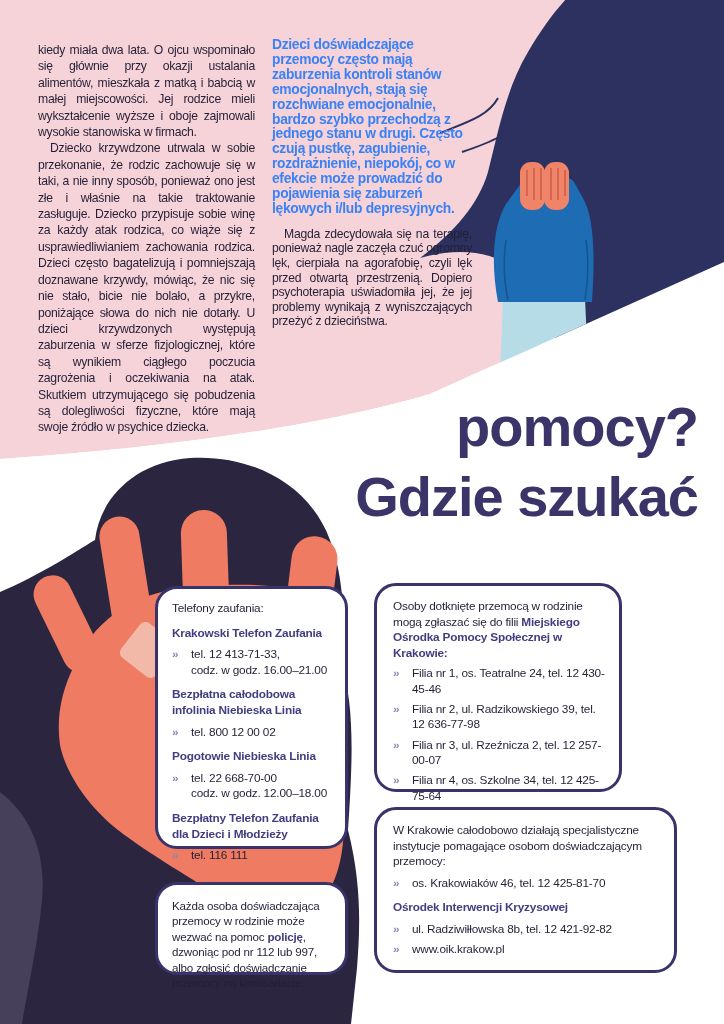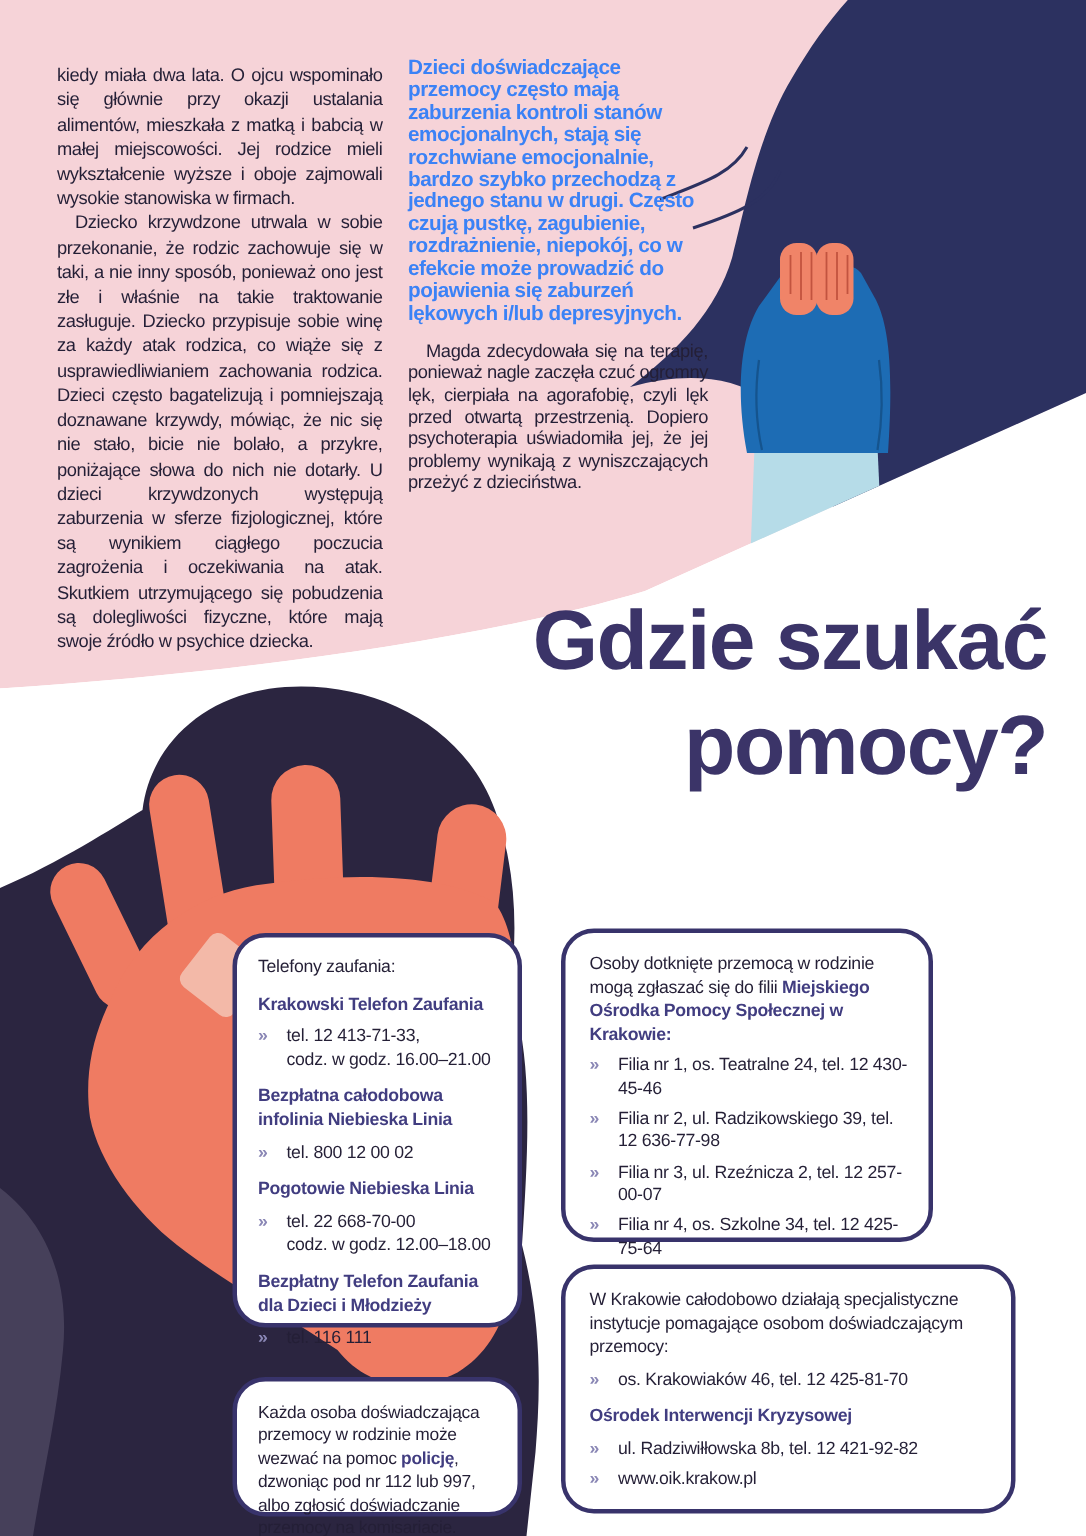--- a/index.html
+++ b/index.html
@@ -12,21 +12,21 @@
   .col p{margin:0;}
   .subhead{font-weight:bold;margin:9px 0 2px 0;text-indent:12px;text-align:left;}
   .indent{text-indent:12px;}
   .callout{font-weight:bold;font-size:13.8px;line-height:14.9px;letter-spacing:-0.3px;
            text-align:left;color:#3b82f6;}
   .magda{margin-top:10px !important;font-size:12.2px;line-height:14.6px;letter-spacing:-0.25px;text-indent:12px;}
   .heading{position:absolute;z-index:2;right:26px;top:392px;margin:0;text-align:right;
            font-size:56px;line-height:70px;font-weight:bold;letter-spacing:-1px;color:#3b3468;}
   .heading span{display:block;}
   .box{position:absolute;z-index:3;background:#ffffff;border:3px solid #38336b;border-radius:22px;
-       box-sizing:border-box;font-size:11.8px;line-height:15.6px;letter-spacing:-0.2px;color:#241f36;margin-top:36px;}
+       box-sizing:border-box;font-size:11.8px;line-height:15.6px;letter-spacing:-0.2px;color:#241f36;}
   .box-helplines{left:155px;top:586px;width:193px;height:263px;padding:12px 12px 10px 14px;}
   .box-mops{left:374px;top:583px;width:248px;height:209px;padding:13px 14px 10px 16px;}
   .box-inst{left:374px;top:807px;width:303px;height:166px;padding:13px 14px 10px 16px;}
   .box-police{left:155px;top:882px;width:193px;height:93px;padding:13px 12px 10px 14px;font-size:11.6px;line-height:15.4px;}
   .box p{margin:0;}
   .sec-name{font-weight:bold;color:#413d80;margin-top:9px;}
   .row{display:flex;margin-top:6px;}
   .row-tight{margin-top:4.6px;}
   .bul{flex:0 0 19px;color:#8a87b5;font-weight:bold;}
   .rtxt{flex:1;}
@@ -97,22 +97,22 @@
     <p>kiedy miała dwa lata. O ojcu wspominało się głównie przy okazji ustalania alimentów, mieszkała z matką i babcią w małej miejscowości. Jej rodzice mieli wykształcenie wyższe i oboje zajmowali wysokie stanowiska w firmach.</p>
     <p class="indent">Dziecko krzywdzone utrwala w sobie przekonanie, że rodzic zachowuje się w taki, a nie inny sposób, ponieważ ono jest złe i właśnie na takie traktowanie zasługuje. Dziecko przypisuje sobie winę za każdy atak rodzica, co wiąże się z usprawiedliwianiem zachowania rodzica. Dzieci często bagatelizują i pomniejszają doznawane krzywdy, mówiąc, że nic się nie stało, bicie nie bolało, a przykre, poniżające słowa do nich nie dotarły. U dzieci krzywdzonych występują zaburzenia w sferze fizjologicznej, które są wynikiem ciągłego poczucia zagrożenia i oczekiwania na atak. Skutkiem utrzymującego się pobudzenia są dolegliwości fizyczne, które mają swoje źródło w psychice dziecka.</p>
   </div>
 
   <div class="col col2">
     <p class="callout">Dzieci doświadczające przemocy często mają zaburzenia kontroli stanów emocjonalnych, stają się rozchwiane emocjonalnie, bardzo szybko przechodzą z jednego stanu w drugi. Często czują pustkę, zagubienie, rozdrażnienie, niepokój, co w efekcie może prowadzić do pojawienia się zaburzeń lękowych i/lub depresyjnych.</p>
     <p class="magda">Magda zdecydowała się na terapię, ponieważ nagle zaczęła czuć ogromny lęk, cierpiała na agorafobię, czyli lęk przed otwartą przestrzenią. Dopiero psychoterapia uświadomiła jej, że jej problemy wynikają z wyniszczających przeżyć z dzieciństwa.</p>
   </div>
 
   <h1 class="heading">
+    <span>pomocy?</span>
     <span>Gdzie szukać</span>
-    <span>pomocy?</span>
   </h1>
 
   <div class="box box-helplines">
     <p>Telefony zaufania:</p>
 
     <div class="sec-name">Krakowski Telefon Zaufania</div>
     <div class="row">
       <span class="bul">»</span>
       <div class="rtxt">
         <div>tel. 12 413-71-33,</div>

